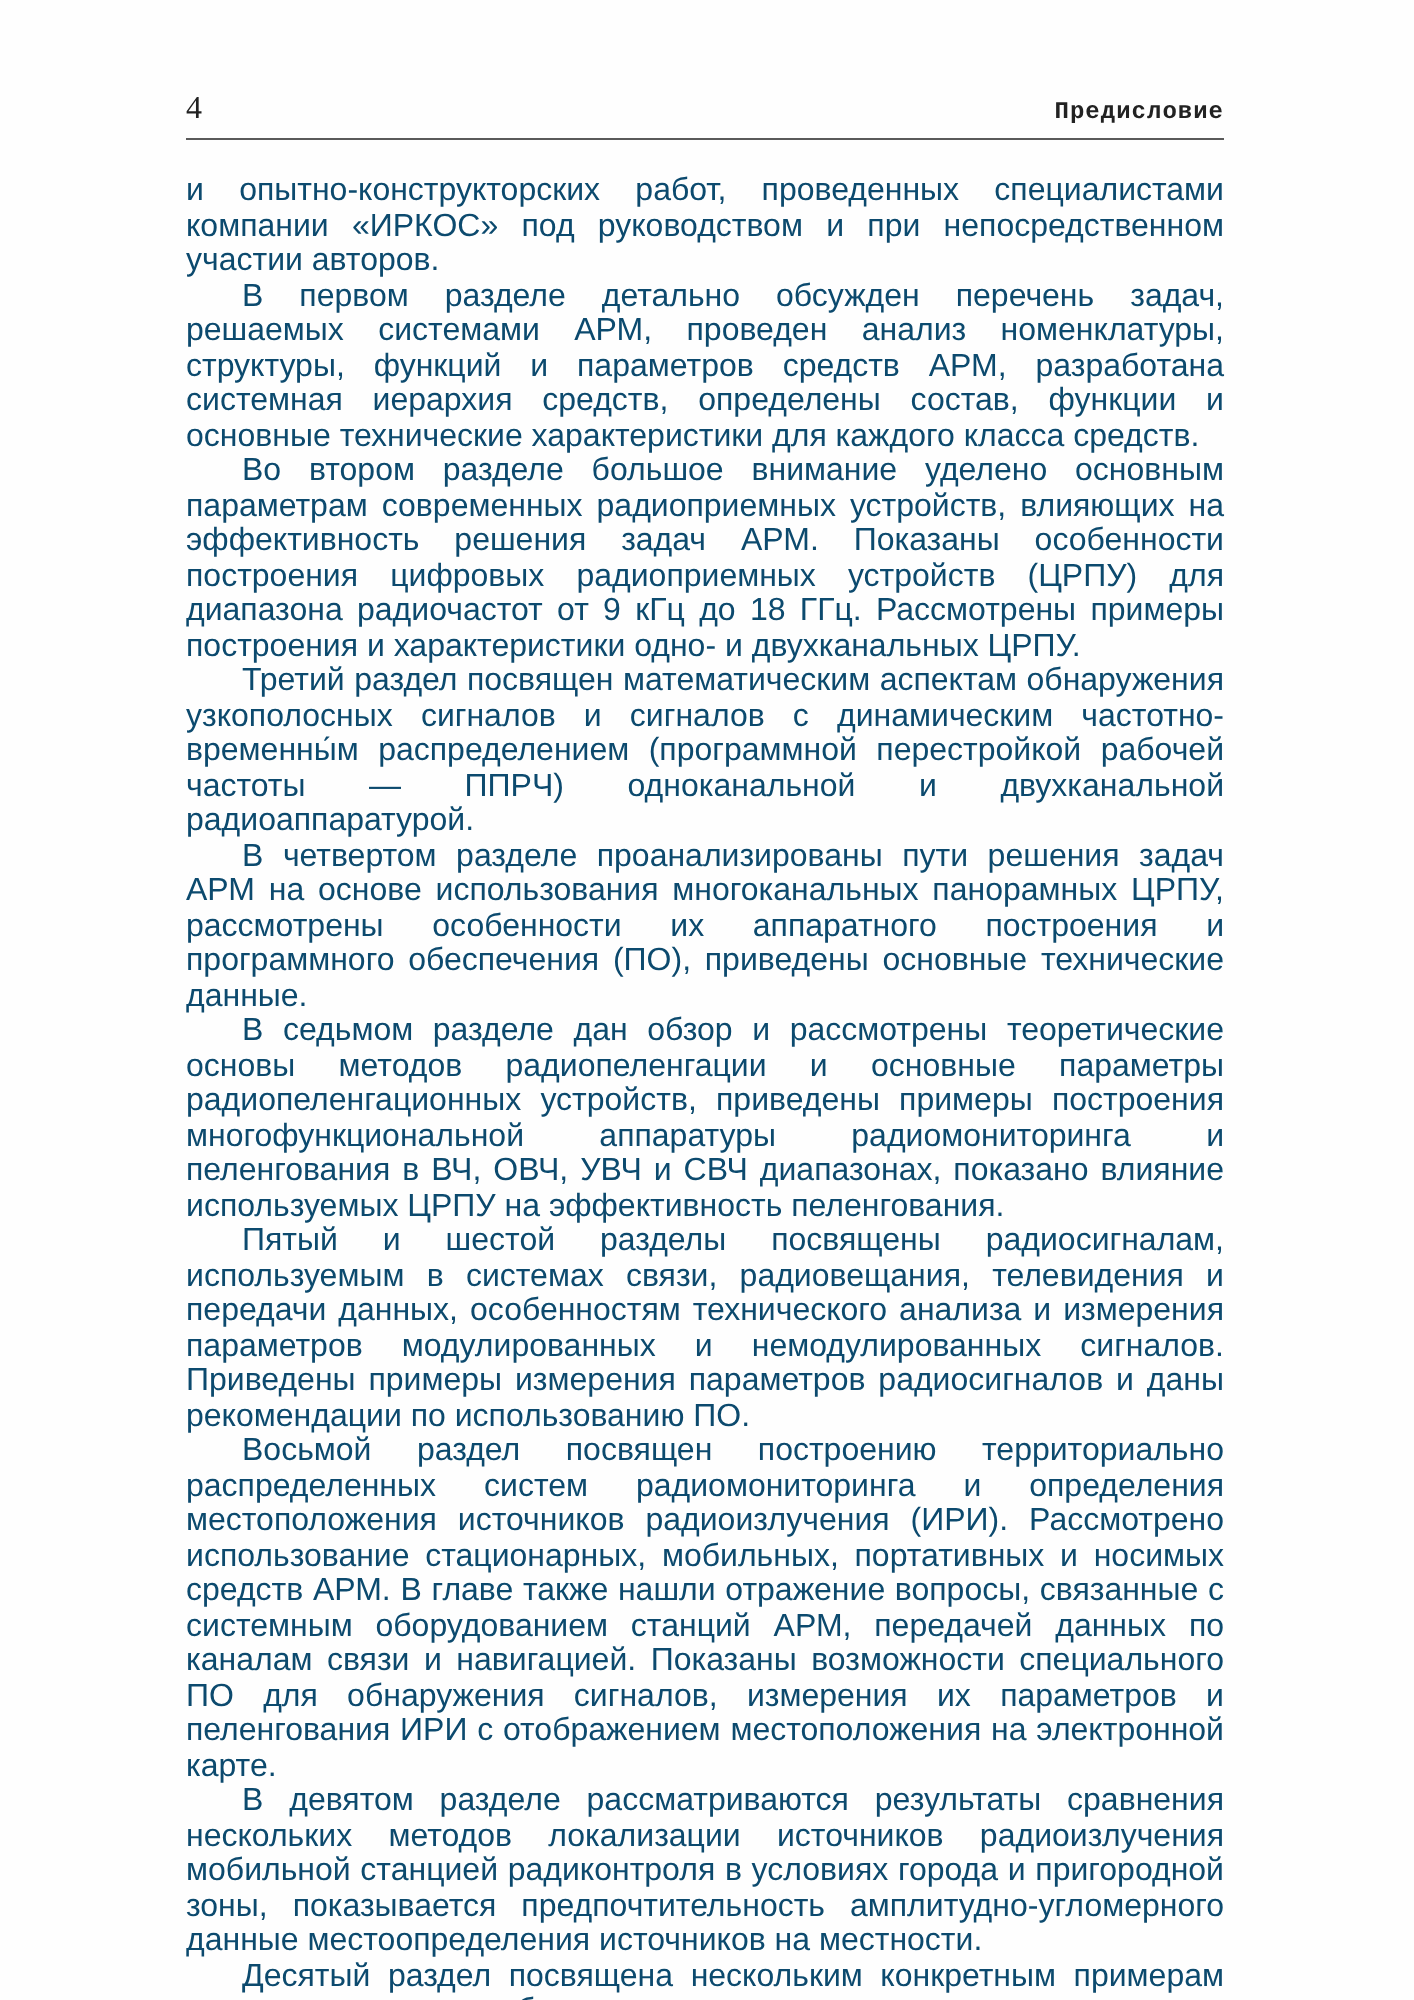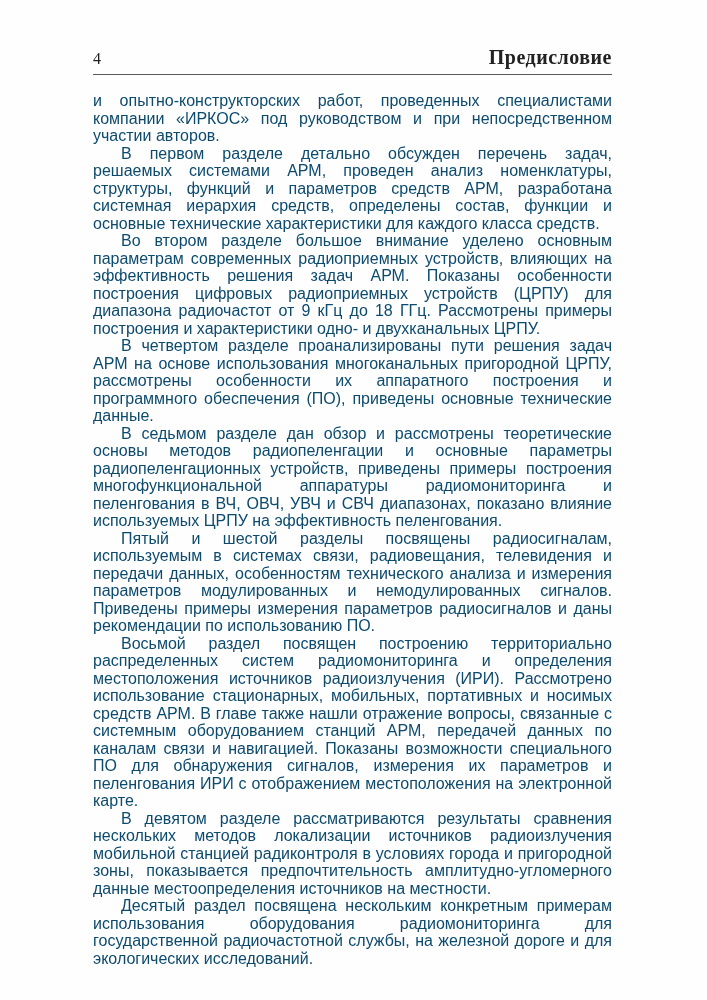--- a/index.html
+++ b/index.html
@@ -29,23 +29,24 @@
     font-family: "Liberation Serif", serif;
     color: #222222;
     padding-bottom: 5px;
     border-bottom: 1.5px solid #5a5a5a;
   }
   .page-number {
     font-size: 16px;
     font-weight: 400;
   }
   .running-head {
-    font-size: 20px;
+    font-size: 12px;
     font-weight: 700;
     letter-spacing: 0.5px;
+    font-family: Liberation Mono, monospace;
   }
   .page-body {
     margin-top: 17px;
     font-size: 16px;
     line-height: 17.5px;
     text-align: justify;
     color: #0c4a6e;
   }
   .page-body p {
     margin: 0;
@@ -63,21 +64,22 @@
 
     <div class="page-header">
       <span class="page-number">4</span>
       <span class="running-head">Предисловие</span>
     </div>
 
     <div class="page-body">
       <p class="no-indent">и опытно-конструкторских работ, проведенных специалистами компании «ИРКОС» под руководством и при непосредственном участии авторов.</p>
       <p>В первом разделе детально обсужден перечень задач, решаемых системами АРМ, проведен анализ номенклатуры, структуры, функций и параметров средств АРМ, разработана системная иерархия средств, определены состав, функции и основные технические характеристики для каждого класса средств.</p>
       <p>Во втором разделе большое внимание уделено основным параметрам современных радиоприемных устройств, влияющих на эффективность решения задач АРМ. Показаны особенности построения цифровых радиоприемных устройств (ЦРПУ) для диапазона радиочастот от 9 кГц до 18 ГГц. Рассмотрены примеры построения и характеристики одно- и двухканальных ЦРПУ.</p>
-      <p>В четвертом разделе проанализированы пути решения задач АРМ на основе использования многоканальных пригородной ЦРПУ, рассмотрены особенности их аппаратного построения и программного обеспечения (ПО), приведены основные технические данные.</p>
+      <p>Третий раздел посвящен математическим аспектам обнаружения узкополосных сигналов и сигналов с динамическим частотно-временны́м распределением (программной перестройкой рабочей частоты — ППРЧ) одноканальной и двухканальной радиоаппаратурой.</p>
+      <p>В четвертом разделе проанализированы пути решения задач АРМ на основе использования многоканальных панорамных ЦРПУ, рассмотрены особенности их аппаратного построения и программного обеспечения (ПО), приведены основные технические данные.</p>
       <p>В седьмом разделе дан обзор и рассмотрены теоретические основы методов радиопеленгации и основные параметры радиопеленгационных устройств, приведены примеры построения многофункциональной аппаратуры радиомониторинга и пеленгования в ВЧ, ОВЧ, УВЧ и СВЧ диапазонах, показано влияние используемых ЦРПУ на эффективность пеленгования.</p>
       <p>Пятый и шестой разделы посвящены радиосигналам, используемым в системах связи, радиовещания, телевидения и передачи данных, особенностям технического анализа и измерения параметров модулированных и немодулированных сигналов. Приведены примеры измерения параметров радиосигналов и даны рекомендации по использованию ПО.</p>
       <p>Восьмой раздел посвящен построению территориально распределенных систем радиомониторинга и определения местоположения источников радиоизлучения (ИРИ). Рассмотрено использование стационарных, мобильных, портативных и носимых средств АРМ. В главе также нашли отражение вопросы, связанные с системным оборудованием станций АРМ, передачей данных по каналам связи и навигацией. Показаны возможности специального ПО для обнаружения сигналов, измерения их параметров и пеленгования ИРИ с отображением местоположения на электронной карте.</p>
       <p>В девятом разделе рассматриваются результаты сравнения нескольких методов локализации источников радиоизлучения мобильной станцией радиконтроля в условиях города и пригородной зоны, показывается предпочтительность амплитудно-угломерного данные местоопределения источников на местности.</p>
       <p>Десятый раздел посвящена нескольким конкретным примерам использования оборудования радиомониторинга для государственной радиочастотной службы, на железной дороге и для экологических исследований.</p>
     </div>
 
   </div>
 </div>
 

